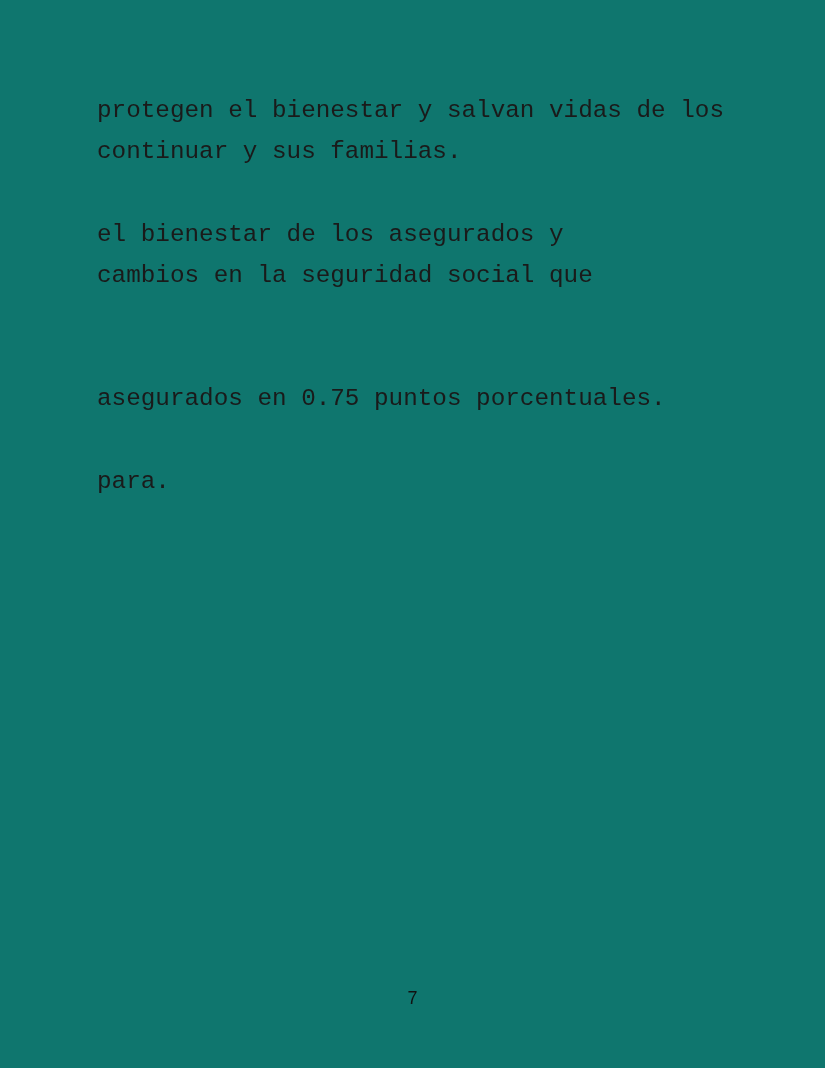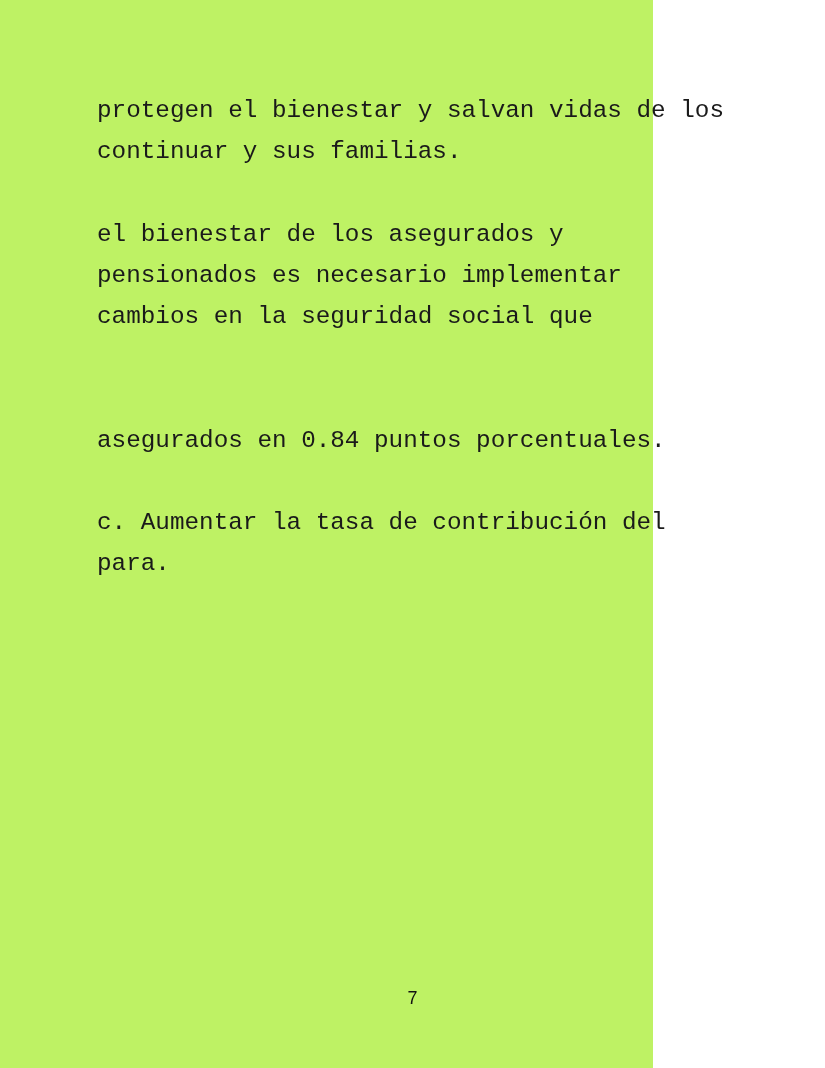--- a/index.html
+++ b/index.html
@@ -10,23 +10,23 @@
     body {
       width: 825px;
       height: 1068px;
       position: relative;
       overflow: hidden;
     }
     .page {
       position: absolute;
       left: 0;
       top: 0;
-      width: 653px;
+      width: 825px;
       height: 1068px;
-      background: #bef264;
+      background: #0f766e;
     }
     .text-block {
       position: absolute;
       left: 97px;
       top: 90px;
       width: 700px;
       font-family: "Liberation Mono", "DejaVu Sans Mono", monospace;
       font-size: 24.3px;
       line-height: 41.2px;
       color: #1a1a1a;
@@ -59,33 +59,31 @@
   <div class="text-block">
 
     <div>
       <span class="line">protegen el bienestar y salvan vidas de los</span>
       <span class="line">continuar y sus familias.</span>
     </div>
     <span class="blank"></span>
 
     <div>
       <span class="line">el bienestar de los asegurados y</span>
-      <span class="line">pensionados es necesario implementar</span>
       <span class="line">cambios en la seguridad social que</span>
     </div>
     <span class="blank"></span>
 
     <span class="blank"></span>
 
     <div>
-      <span class="line">asegurados en 0.84 puntos porcentuales.</span>
+      <span class="line">asegurados en 0.75 puntos porcentuales.</span>
     </div>
     <span class="blank"></span>
 
     <div>
-      <span class="line">c. Aumentar la tasa de contribución del</span>
       <span class="line">para.</span>
     </div>
 
   </div>
 
   <div class="page-number">7</div>
 </div>
 
 </body></html>

